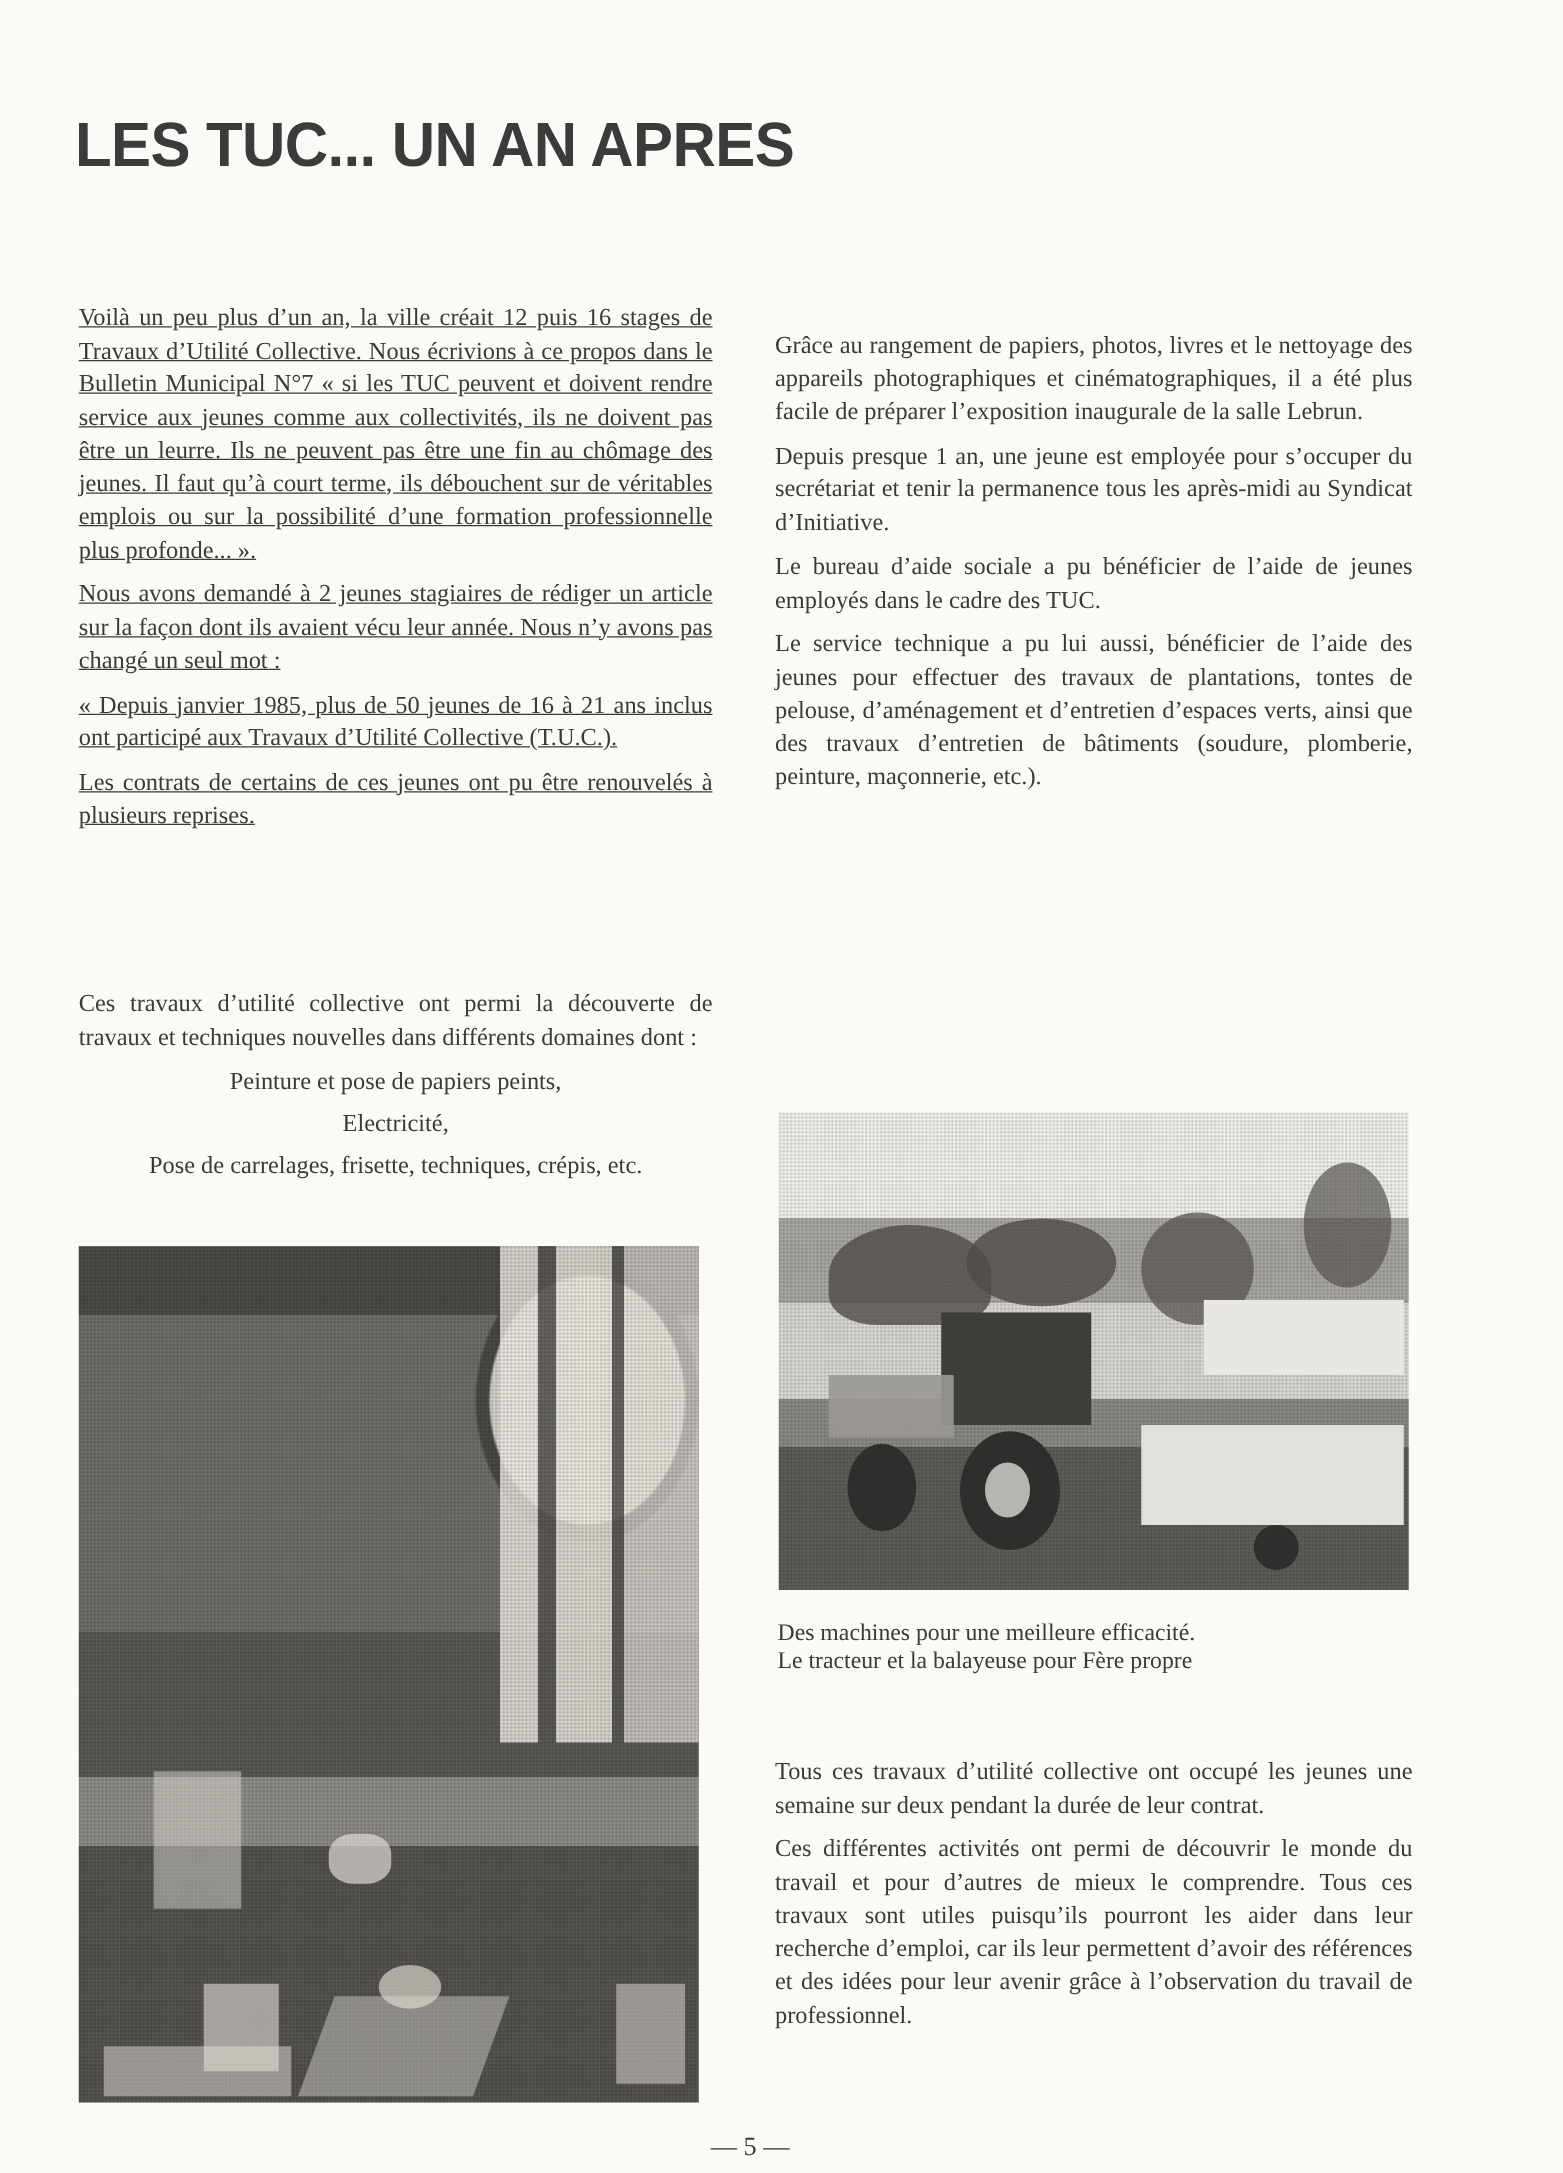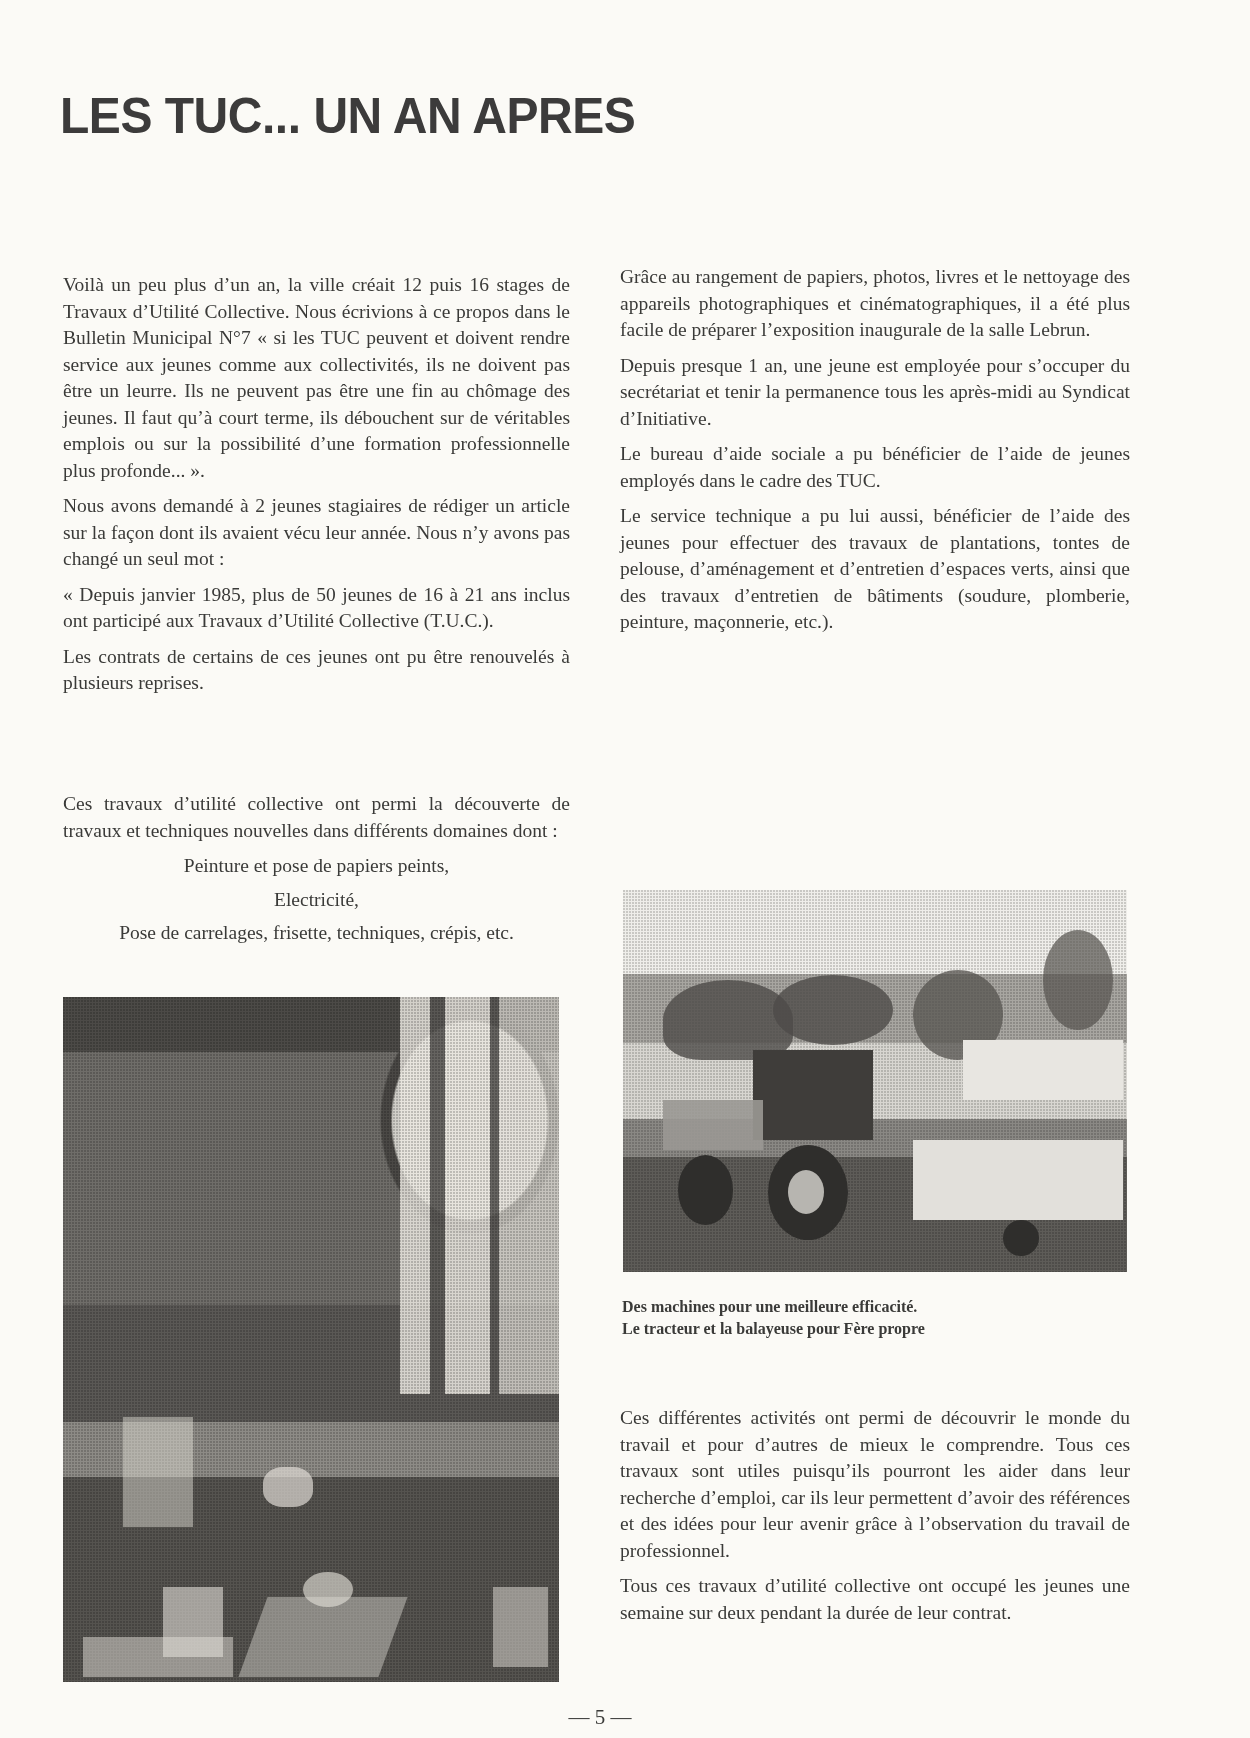--- a/index.html
+++ b/index.html
@@ -34,22 +34,23 @@
       font-size: 19.5px;
       line-height: 26.5px;
       text-align: justify;
       hyphens: manual;
     }
     .col p {
       margin: 0 0 9px 0;
     }
     .col-left-top {
       left: 63px;
-      top: 272px;
+      top: 242px;
       width: 507px;
+      text-decoration: underline;
     }
     .col-left-mid {
       left: 63px;
       top: 791px;
       width: 507px;
     }
     .col-left-mid p.list-line {
       text-align: center;
       margin-bottom: 7px;
     }
@@ -99,22 +100,22 @@
     }
     .photo-tractor .shape {
       position: absolute;
     }
     .caption {
       position: absolute;
       left: 622px;
       top: 1296px;
       width: 510px;
       font-family: "Liberation Serif", "DejaVu Serif", serif;
-      font-weight: bold;
-      font-size: 16px;
+      font-weight: normal;
+      font-size: 19px;
       line-height: 22px;
       color: #3a3a38;
     }
     .caption div { white-space: nowrap; }
     .page-number {
       position: absolute;
       left: 540px;
       top: 1705px;
       width: 120px;
       text-align: center;
@@ -178,17 +179,17 @@
   <div class="shape" style="left:290px; top:250px; width:210px; height:80px; background:#e2e0db;"></div>
   <div class="shape" style="left:380px; top:330px; width:36px; height:36px; background:#2f2e2c; border-radius:50%;"></div>
 </div>
 
 <div class="caption">
   <div>Des machines pour une meilleure efficacité.</div>
   <div>Le tracteur et la balayeuse pour Fère propre</div>
 </div>
 
 <div class="col col-right-bottom">
+  <p>Tous ces travaux d’utilité collective ont occupé les jeunes une semaine sur deux pendant la durée de leur contrat.</p>
   <p>Ces différentes activités ont permi de découvrir le monde du travail et pour d’autres de mieux le comprendre. Tous ces travaux sont utiles puisqu’ils pourront les aider dans leur recherche d’emploi, car ils leur permettent d’avoir des références et des idées pour leur avenir grâce à l’observation du travail de professionnel.</p>
-  <p>Tous ces travaux d’utilité collective ont occupé les jeunes une semaine sur deux pendant la durée de leur contrat.</p>
 </div>
 
 <div class="page-number">— 5 —</div>
 
 </body></html>

